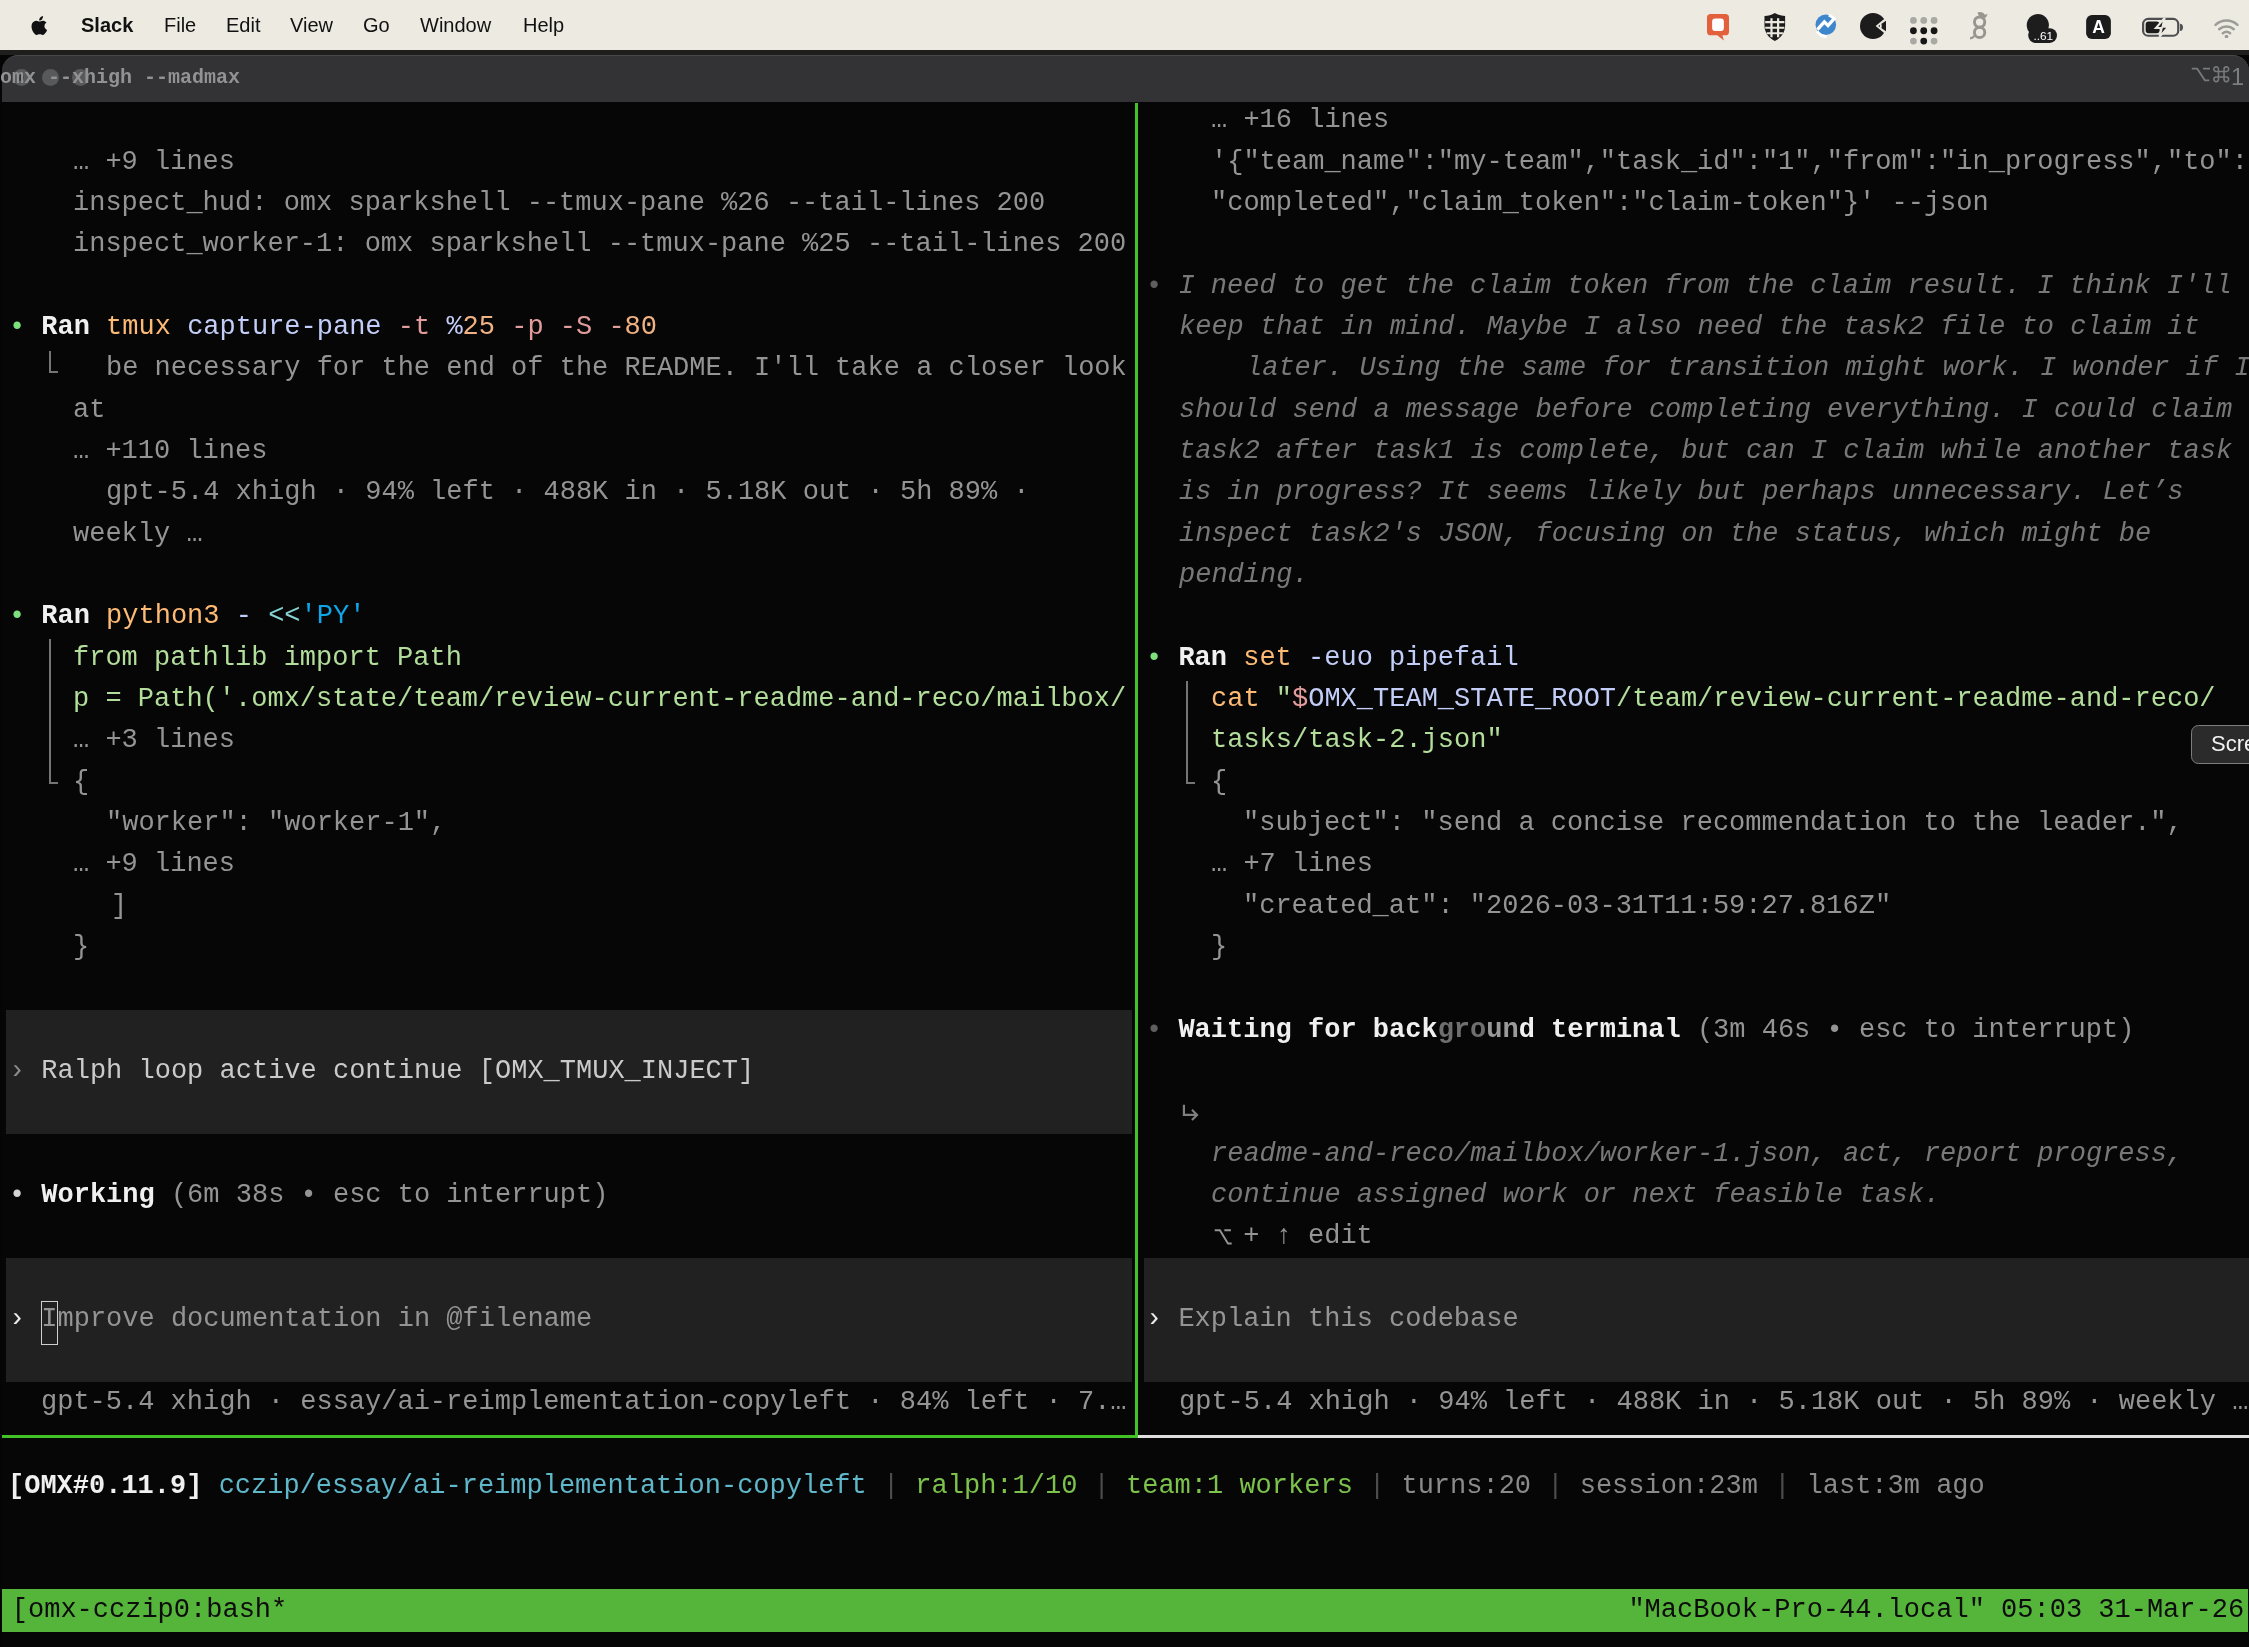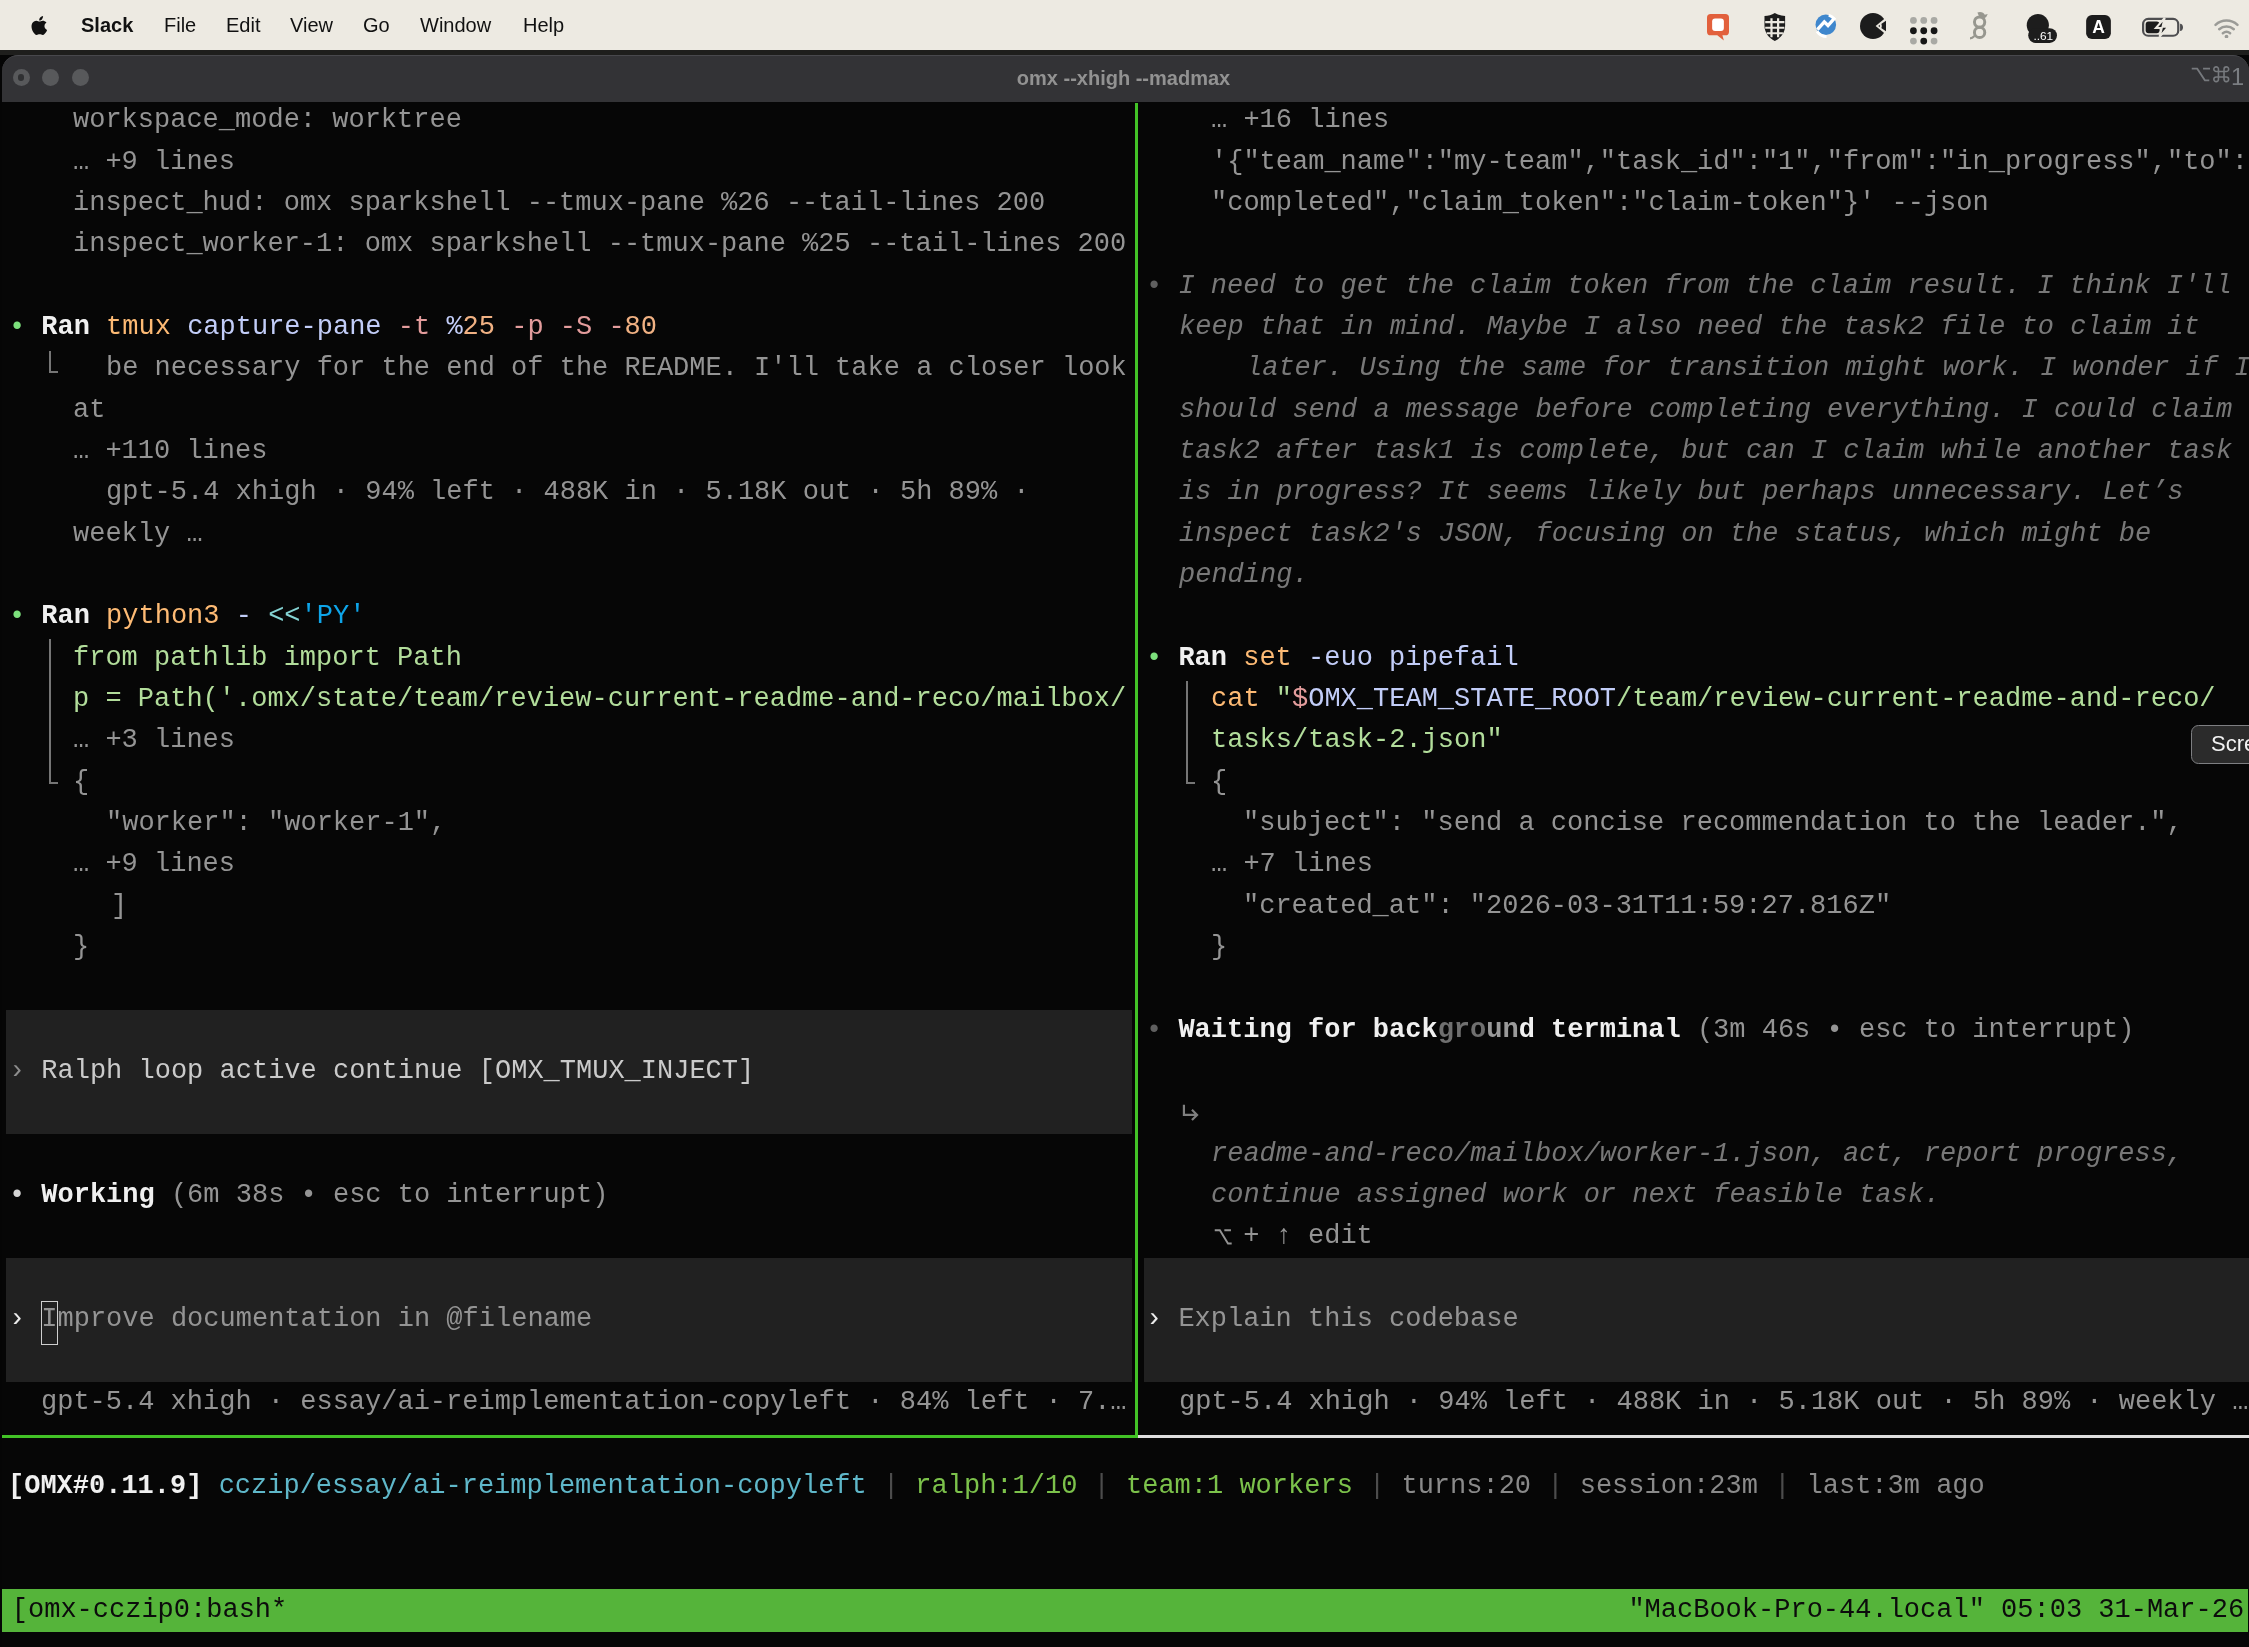--- a/index.html
+++ b/index.html
@@ -1,21 +1,21 @@
 <!DOCTYPE html>
 <html style="font-size:11.8px"><head><meta charset="utf-8"><style>
 html,body{margin:0;padding:0;background:#000;}
 #page{position:relative;width:2250px;height:1648px;overflow:hidden;background:#050505;font-family:"Liberation Mono",monospace;}
 #menubar{position:absolute;left:0;top:0;width:2250px;height:50px;background:#edeae2;}
 #menubar .mi{position:absolute;top:0;height:67px;line-height:50px;font-family:"Liberation Sans",sans-serif;font-size:20px;color:#111;}
 #shadow{position:absolute;left:0;top:50px;width:2250px;height:5.2px;background:#1e1e1c;}
 #win{position:absolute;left:1.5px;top:55px;width:2247px;height:1592px;background:#060606;border-radius:16px 16px 0 0;}
 #titlebar{position:absolute;left:0;top:0;width:2247px;height:47px;background:#333336;border-radius:16px 16px 0 0;border-top:1.5px solid #48484c;box-sizing:border-box;}
 .tl{position:absolute;top:69px;width:17px;height:17px;border-radius:50%;background:#58595b;}
-#wtitle{position:absolute;left:0;top:55px;width:2247px;height:47px;line-height:46px;text-align:center;color:#929292;font-weight:bold;font-size:20px;font-family:Liberation Sans, sans-serif;}
+#wtitle{position:absolute;left:0;top:55px;width:2247px;height:47px;line-height:46px;color:#929292;font-weight:bold;font-size:20px;font-family:Liberation Mono, monospace;}
 
 .t{position:absolute;white-space:pre;font-size:27px;line-height:41px;height:41px;color:#949494;}
 .b{font-weight:bold;color:#f0f0f0;}
 .gB{color:#7ce07c;}
 .blu{color:#fdba74;}
 .lav{color:#c2cdf8;}
 .sal{color:#e39c9c;}
 .org{color:#f0b183;}
 .pgr{color:#b2dd9b;}
 .vio{color:#0ea5e9;}
@@ -46,21 +46,20 @@
 <div class="tl" style="left:72px;"></div>
 <div id="wtitle">omx --xhigh --madmax</div>
 <svg class="gl" style="left:2191px;top:65px;" width="19" height="19" viewBox="0 0 26 26">
       <path fill="none" stroke="#777a7e" stroke-width="2.4" d="M1 5h7.5l10.5 16h6M16.5 5h9.5"></path>
     </svg>
     <svg class="gl" style="left:2212px;top:65px;" width="18.5" height="18.5" viewBox="0 0 20 20">
       <path fill="none" stroke="#777a7e" stroke-width="1.7" d="M7 7V4.5A2.5 2.5 0 1 0 4.5 7H7M13 7V4.5A2.5 2.5 0 1 1 15.5 7H13M13 13v2.5a2.5 2.5 0 1 0 2.5-2.5H13M7 13v2.5A2.5 2.5 0 1 1 4.5 13H7M7 7h6v6H7z"></path>
     </svg>
     <div style="position:absolute;left:2231px;top:55px;height:47px;line-height:44px;color:#7b7e82;font-size:23.6px;font-family:'Liberation Sans',sans-serif;">1</div>
 
-<div class="t" style="left:73px;top:100px;">workspace_mode: worktree</div>
 <div class="t" style="left:73px;top:142px;">… +9 lines</div>
 <div class="t" style="left:73px;top:183px;">inspect_hud: omx sparkshell --tmux-pane %26 --tail-lines 200</div>
 <div class="t" style="left:73px;top:224px;">inspect_worker-1: omx sparkshell --tmux-pane %25 --tail-lines 200</div>
 <div class="t" style="left:8.9px;top:307px;"><span class="gB">•</span> <span class="b">Ran</span> <span class="blu">tmux</span> <span class="lav">capture-pane</span> <span class="sal">-t</span> <span class="lav">%</span><span class="org">25</span> <span class="sal">-p</span> <span class="sal">-S</span> <span class="sal">-</span><span class="org">80</span></div>
 <div class="t" style="left:106px;top:348px;">be necessary for the end of the README. I'll take a closer look</div>
 <div class="t" style="left:73px;top:390px;">at</div>
 <div class="t" style="left:73px;top:431px;">… +110 lines</div>
 <div class="t" style="left:106px;top:472px;">gpt-5.4 xhigh · 94% left · 488K in · 5.18K out · 5h 89% ·</div>
 <div class="t" style="left:73px;top:514px;">weekly …</div>
 <div class="t" style="left:8.9px;top:596px;"><span class="gB">•</span> <span class="b">Ran</span> <span class="blu">python3</span> <span class="lav">-</span> <span class="tea">&lt;&lt;</span><span class="vio">'PY'</span></div>

